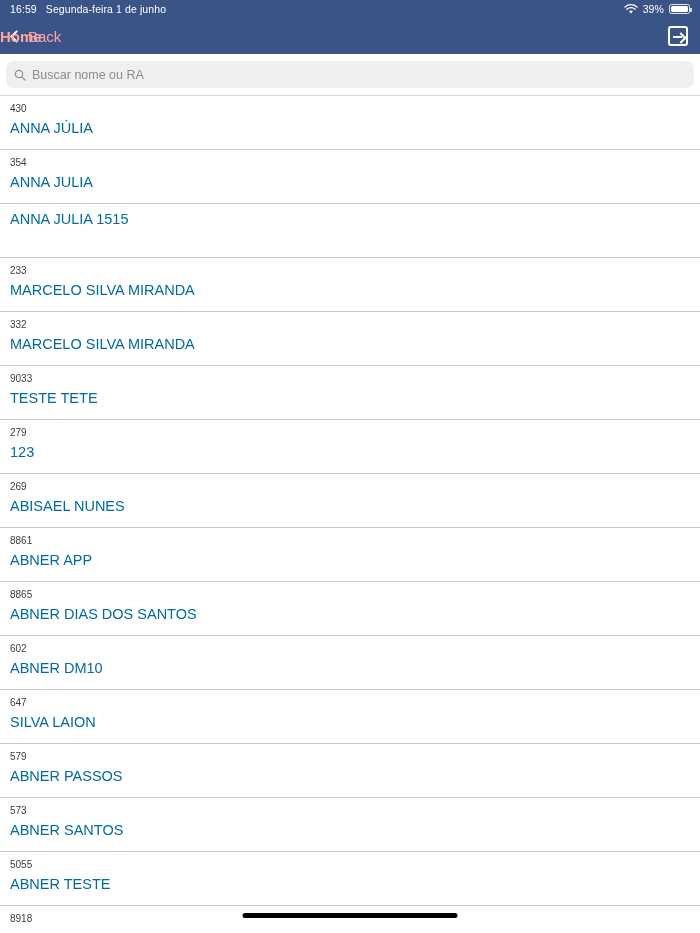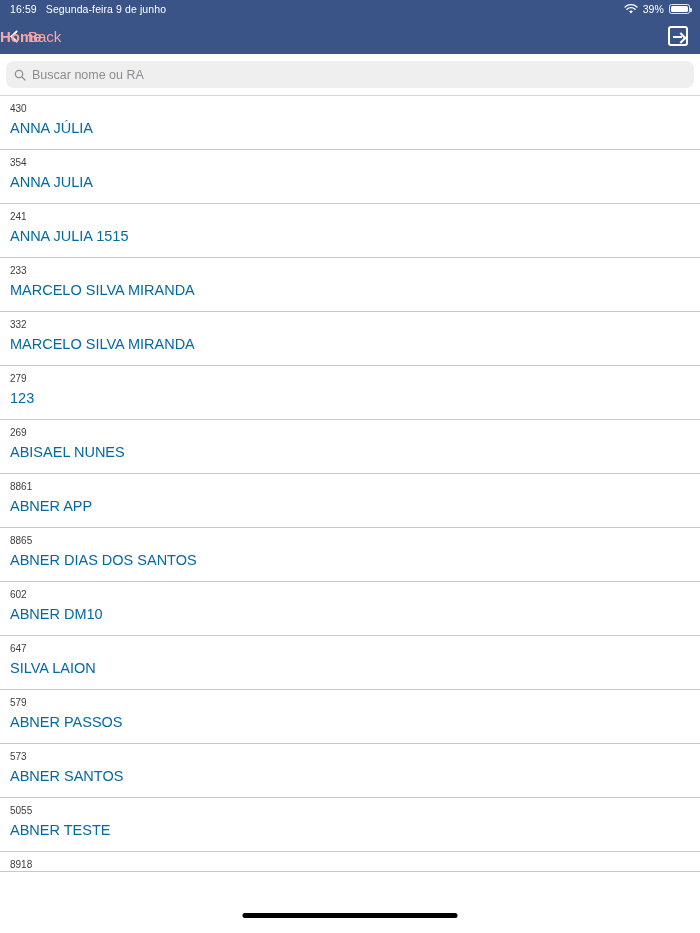--- a/index.html
+++ b/index.html
@@ -193,21 +193,21 @@
     background: #000000;
     border-radius: 3px;
   }
 </style>
 </head>
 <body>
 
 <div class="status-bar">
   <div class="status-left">
     <span class="status-time">16:59</span>
-    <span class="status-date">Segunda-feira 9 de junho</span>
+    <span class="status-date">Segunda-feira 1 de junho</span>
   </div>
   <div class="status-right">
     <span>
       <svg class="wifi-icon" width="14" height="11" viewBox="0 0 14 11">
         <path d="M7 9.6 L5.1 7.2 A3.1 3.1 0 0 1 8.9 7.2 Z" fill="#ffffff"></path>
         <path d="M2.9 5.2 A6 6 0 0 1 11.1 5.2" stroke="#ffffff" stroke-width="1.3" fill="none" stroke-linecap="round"></path>
         <path d="M1 3 A9 9 0 0 1 13 3" stroke="#ffffff" stroke-width="1.3" fill="none" stroke-linecap="round"></path>
       </svg>
     </span>
     <span class="battery-pct">39%</span>
@@ -244,32 +244,35 @@
 
   <div class="row">
     <span class="row-ra">430</span>
     <span class="row-name">ANNA JÚLIA</span>
   </div>
   <div class="row">
     <span class="row-ra">354</span>
     <span class="row-name">ANNA JULIA</span>
   </div>
   <div class="row">
-    <span class="row-ra">241</span>
     <span class="row-name">ANNA JULIA 1515</span>
   </div>
   <div class="row">
     <span class="row-ra">233</span>
     <span class="row-name">MARCELO SILVA MIRANDA</span>
   </div>
   <div class="row">
     <span class="row-ra">332</span>
     <span class="row-name">MARCELO SILVA MIRANDA</span>
   </div>
   <div class="row">
+    <span class="row-ra">9033</span>
+    <span class="row-name">TESTE TETE</span>
+  </div>
+  <div class="row">
     <span class="row-ra">279</span>
     <span class="row-name">123</span>
   </div>
   <div class="row">
     <span class="row-ra">269</span>
     <span class="row-name">ABISAEL NUNES</span>
   </div>
   <div class="row">
     <span class="row-ra">8861</span>
     <span class="row-name">ABNER APP</span>

